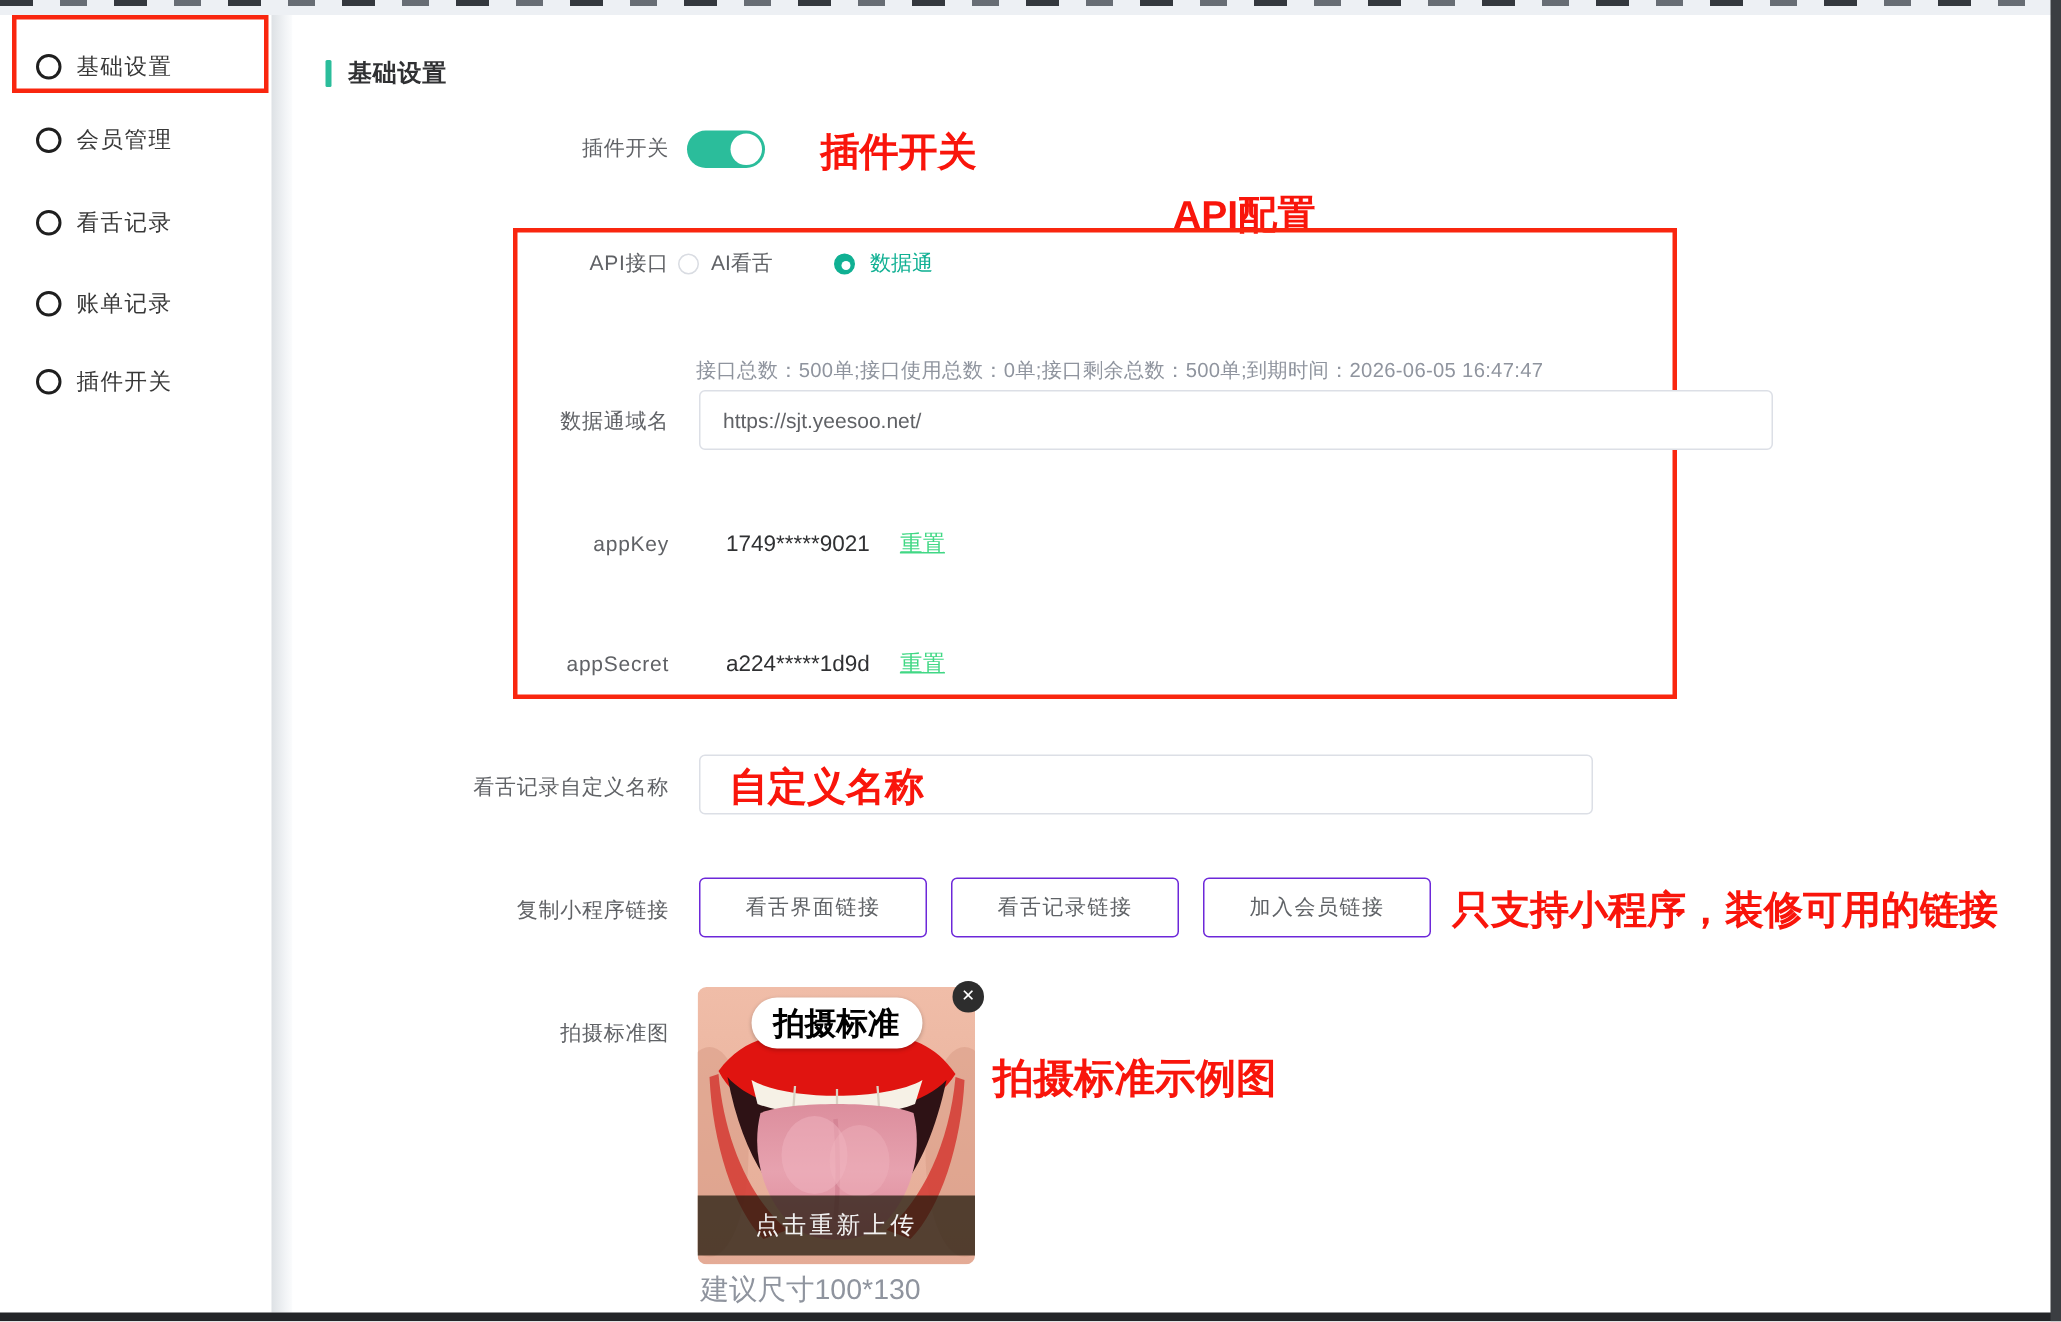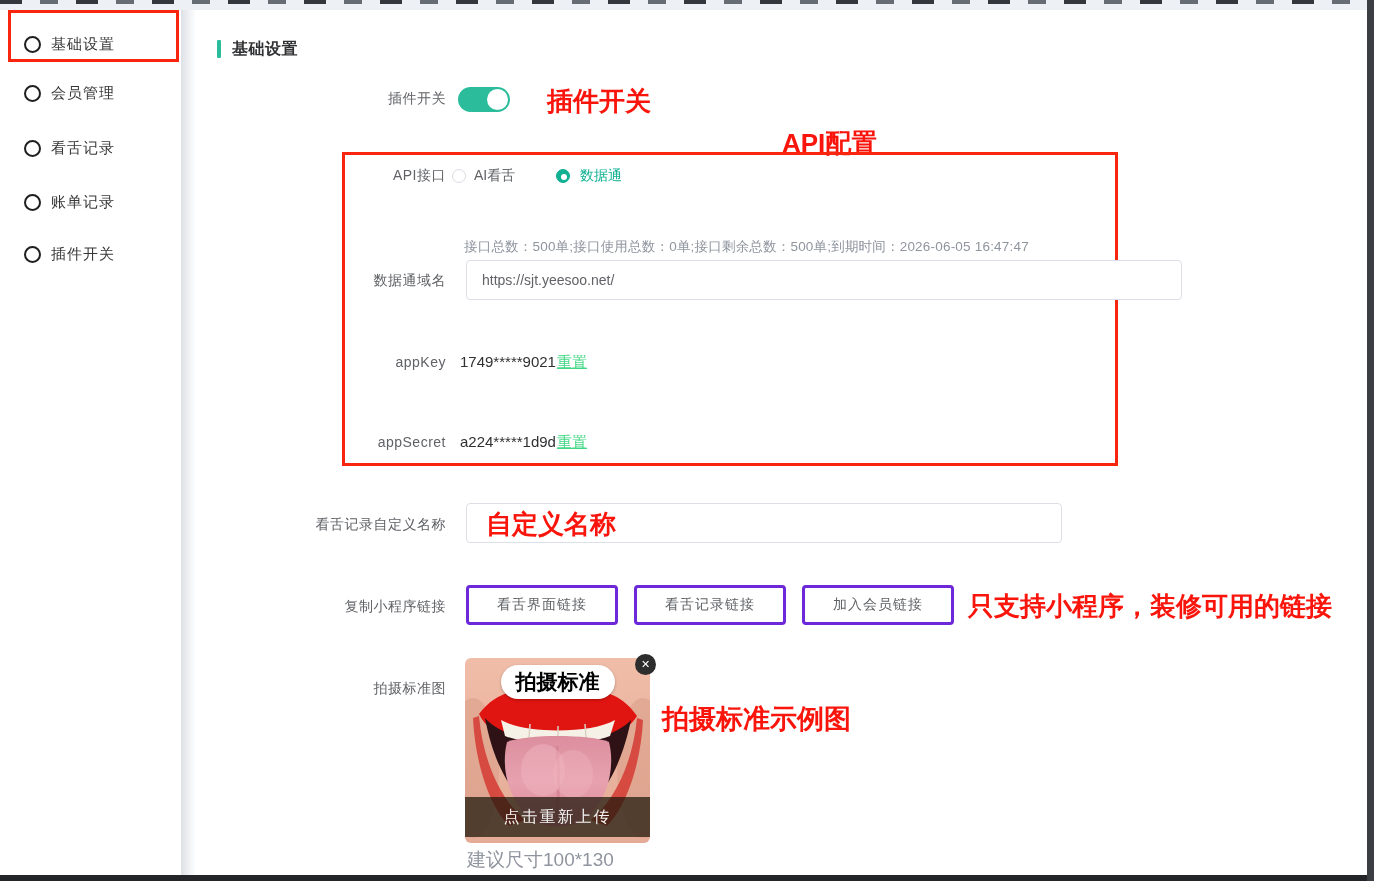--- a/index.html
+++ b/index.html
@@ -41,24 +41,24 @@
   .radio{position:absolute;top:169px;width:14px;height:14px;border-radius:50%;box-sizing:border-box;cursor:pointer;}
   .radio.off{border:1px solid #d9dce2;background:#fff;}
   .radio.on{background:#10b093;border:1px solid #10b093;}
   .radio.on::after{content:"";position:absolute;left:4px;top:4px;width:6px;height:6px;border-radius:50%;background:#fff;}
   .radio-label{position:absolute;top:167px;font-size:14px;cursor:pointer;}
   .quota{position:absolute;left:464px;top:205px;font-size:13.5px;color:#8f949e;letter-spacing:.2px;margin-top:33px;}
 
   .inp{position:absolute;height:40px;box-sizing:border-box;border:1px solid #dcdfe6;border-radius:4px;
        font-family:inherit;font-size:14px;color:#606266;padding:0 15px;background:#fff;outline:none;}
 
-  .kv{position:absolute;left:460px;font-size:15px;color:#303133;display:flex;gap:1px;align-items:baseline;}
+  .kv{position:absolute;left:484px;font-size:15px;color:#303133;display:flex;gap:20px;align-items:baseline;}
   .reset-link{color:#42d885;text-decoration:underline;font-size:15px;cursor:pointer;}
 
-  .btn{position:absolute;top:585px;width:152px;height:40px;box-sizing:border-box;border:3px solid #6d28d9;border-radius:4px;
+  .btn{position:absolute;top:585px;width:152px;height:40px;box-sizing:border-box;border:1px solid #6d28d9;border-radius:4px;
        background:#fff;font-family:inherit;font-size:14px;color:#5f6266;cursor:pointer;letter-spacing:1px;}
 
   
   .photo{position:absolute;left:465px;top:658px;width:185px;height:185px;border-radius:6px;overflow:visible;cursor:pointer;}
   .photo-clip{position:absolute;inset:0;border-radius:6px;overflow:hidden;}
   .photo svg{display:block;}
   .photo-badge{position:absolute;left:50%;top:7px;transform:translateX(-50%);background:#fff;border-radius:17px;
        padding:3px 15px;font-size:21px;font-weight:bold;color:#000;white-space:nowrap;box-shadow:0 1px 3px rgba(0,0,0,.25);}
   .photo-bar{position:absolute;left:0;right:0;bottom:6px;height:40px;background:rgba(28,22,10,.72);
        color:#f2f2f2;font-size:16px;display:flex;align-items:center;justify-content:center;letter-spacing:2px;}

